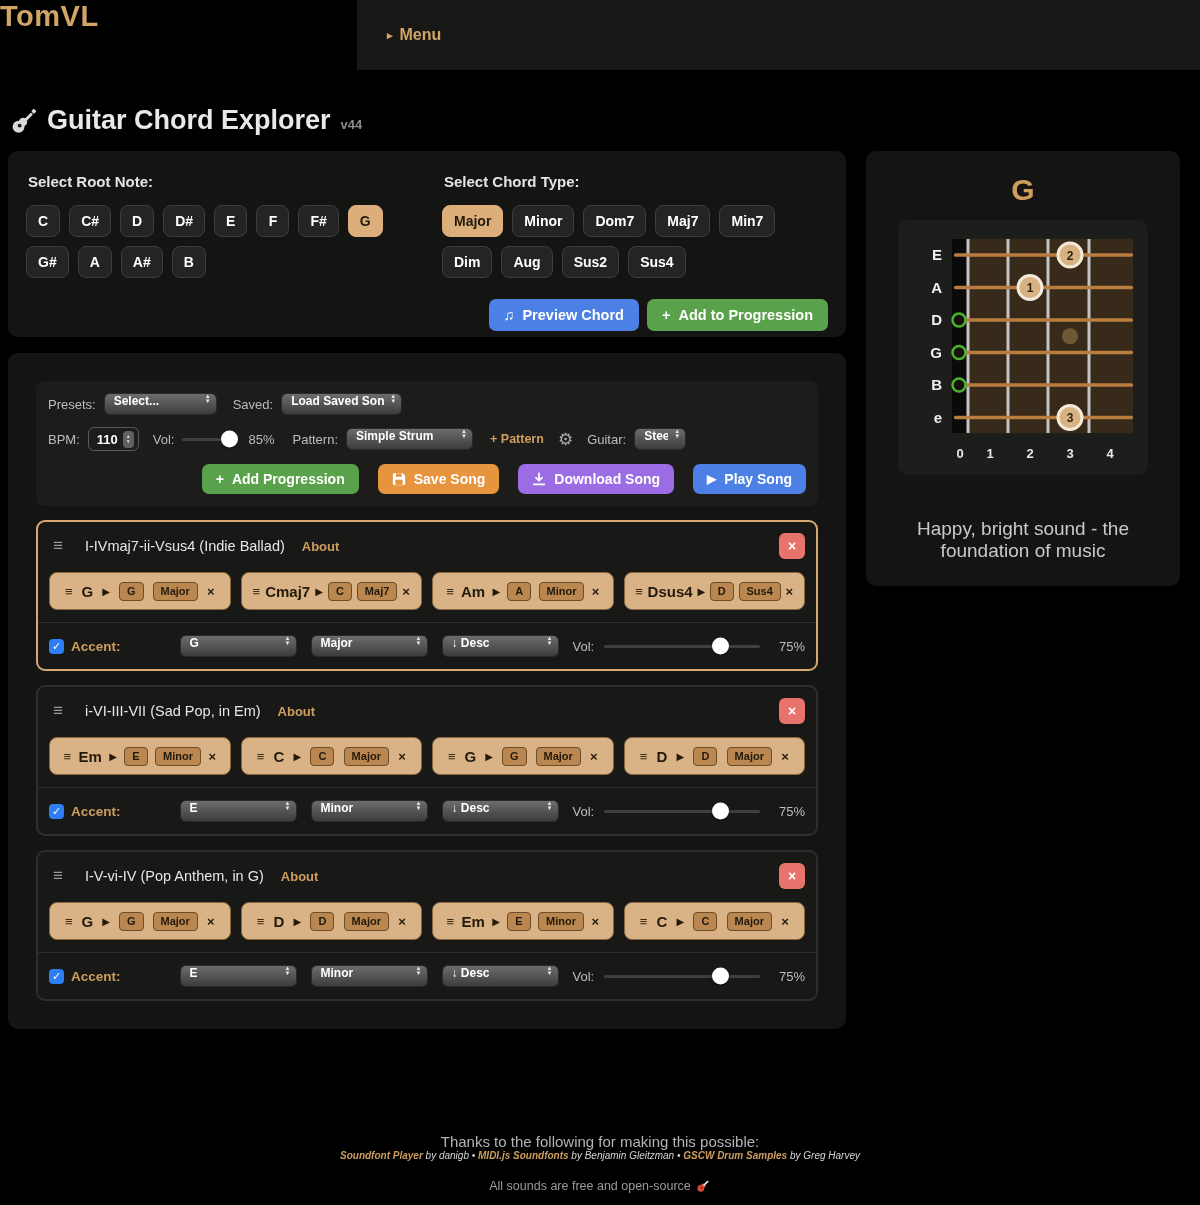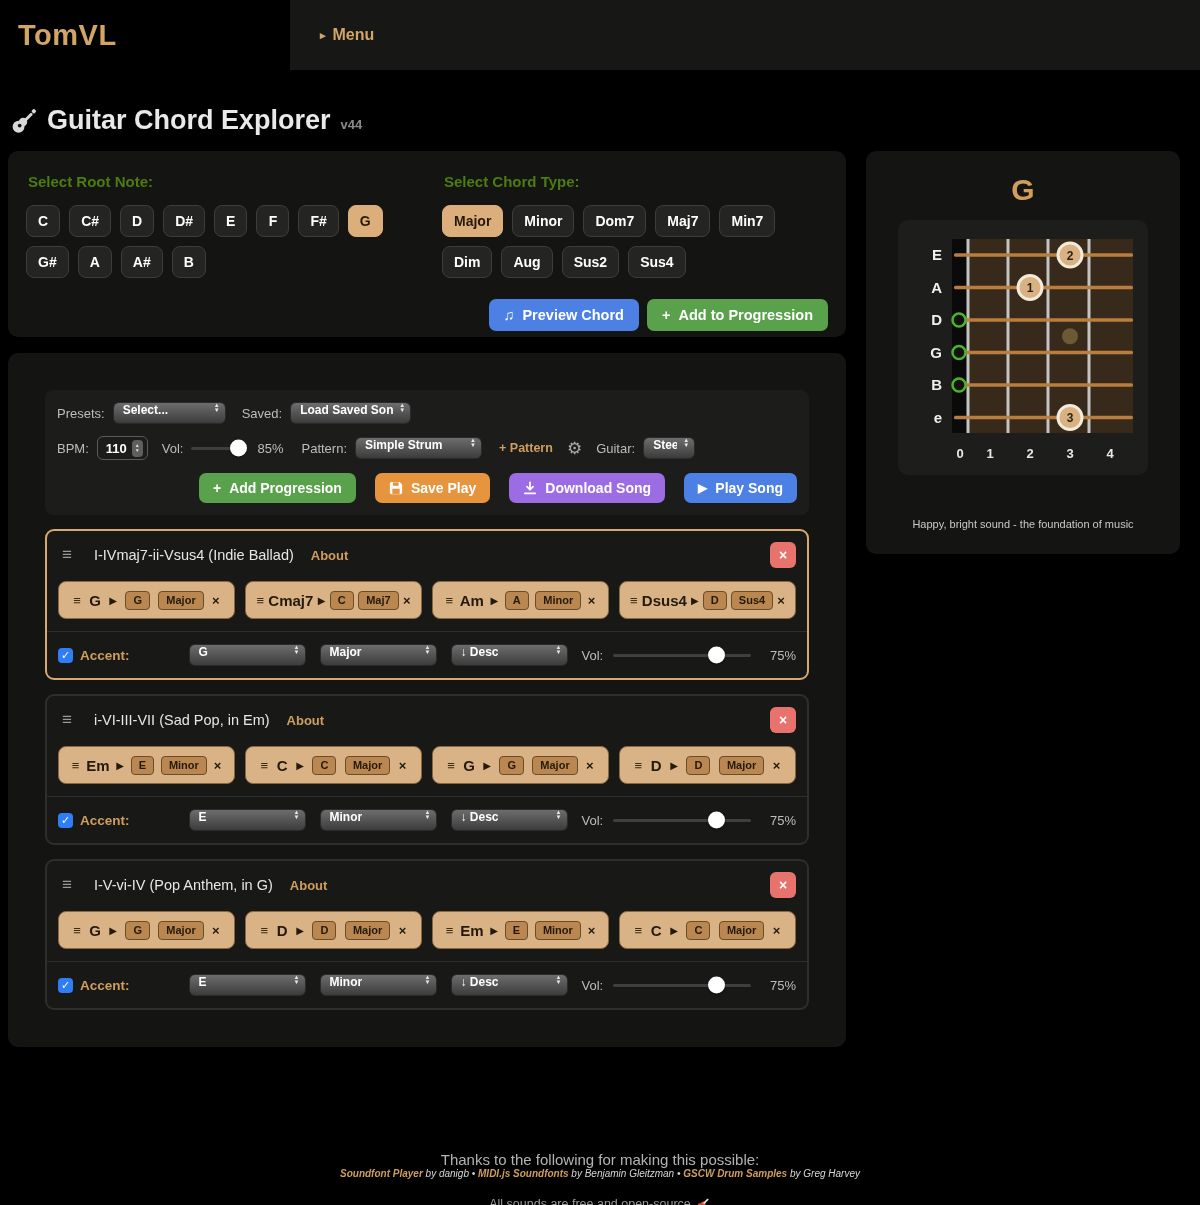--- a/index.html
+++ b/index.html
@@ -3,21 +3,21 @@
 <meta charset="utf-8">
 <style>
   * { box-sizing: border-box; }
   html,body { margin:0; padding:0; }
   body {
     width:1200px; height:1205px; background:#000; overflow:hidden;
     font-family:"Liberation Sans", sans-serif; -webkit-font-smoothing:antialiased;
   }
   
   .topbar { display:flex; height:70px; background:#000; }
-  .logo-area { width:290px; display:flex; align-items:center; padding-left:18px; }
+  .logo-area { width:357px; display:flex; }
   .logo { color:#d2a466; font-size:29px; font-weight:bold; letter-spacing:.5px; }
   .menu-bar { flex:1; background:#171716; display:flex; align-items:center; padding-left:30px; }
   .menu-item { color:#d2a466; font-weight:bold; font-size:16px; display:flex; align-items:center; gap:7px; cursor:pointer; }
   .menu-item .tri { font-size:11px; position:relative; top:0px; }
 
   
   .page-head { display:flex; align-items:baseline; gap:10px; margin:35px 0 15px 10px; }
   .page-head .gicon { align-self:center; position:relative; top:3px; }
   .page-title { color:#e9e9e9; font-size:27px; font-weight:bold; }
   .page-version { color:#8a8a8a; font-size:13px; font-weight:bold;text-align:center; }
@@ -25,38 +25,38 @@
   
   .main { display:flex; gap:20px; padding:0 20px 0 8px; align-items:flex-start; }
   .col-left { width:838px; flex:none; }
   .col-right { width:314px; flex:none; }
   .panel { background:#141413; border-radius:10px; }
 
   
   .selector-panel { height:186px; padding:22px 18px 0 18px; display:flex; gap:24px; }
   .root-sec { width:392px; }
   .chord-sec { flex:1; }
-  .section-label { color:#4d7c0f; font-size:15px; font-weight:bold; margin:0 0 15px 2px; }
+  .section-label { color:#e5e5e5; font-size:15px; font-weight:bold; margin:0 0 15px 2px; }
   .btn-row { display:flex; flex-wrap:wrap; gap:9px; }
   .pill-btn {
     background:#242423; border:1px solid #3d3d3c; border-radius:8px; color:#fff;
     font-size:14px; font-weight:bold; padding:7px 11px; min-width:33px; text-align:center; cursor:pointer;
   }
   .pill-btn.selected { background:#dcae7c; border-color:#dcae7c; color:#241a0c; }
   .actions { display:flex; justify-content:flex-end; gap:8px; margin-top:21px; }
   .act-btn { display:inline-flex; align-items:center; gap:8px; border-radius:7px; color:#fff;
     font-size:14.5px; font-weight:bold; padding:8px 15px; cursor:pointer; }
   .btn-blue { background:#4d80e4; }
   .btn-green { background:#59a14b; }
   .btn-orange { background:#e6953e; }
   .btn-purple { background:#9b6ce4; }
   .act-btn .g { font-weight:bold; }
 
   
-  .prog-panel { margin-top:16px; min-height:614px; padding:37px; }
+  .prog-panel { margin-top:16px; min-height:614px; padding:28px; }
   .controls-box { background:#1c1c1b; border-radius:8px; padding:12px; }
   .crow { display:flex; align-items:center; }
   .clabel { color:#bdbdbd; font-size:13px; margin-right:8px; white-space:nowrap; }
   .msel {
     background:linear-gradient(#6d6d6d,#3c3c3c); border:1px solid #2a2a2a; border-radius:6px;
     height:22px; display:inline-flex; align-items:flex-start; justify-content:space-between;
     padding:0 5px 0 9px; cursor:pointer;
   }
   .msel-label { color:#fff; font-size:12px; font-weight:bold; white-space:nowrap; overflow:hidden; }
   .arrows { display:flex; flex-direction:column; align-items:center; margin-left:6px; }
@@ -104,21 +104,21 @@
   .sel-accent { width:117px; margin-right:14px; }
   .accent-row .sel-accent:first-of-type { margin-left:59px; }
   .accent-row .vol-label { color:#bdbdbd; font-size:13px; margin-right:10px; }
   .accent-row .slider { flex:1; margin-right:12px; }
   .vol-val { color:#bdbdbd; font-size:13px; width:33px; text-align:right; }
 
   
   .chord-panel { min-height:392px; padding:14px 18px 24px 18px; }
   .chord-title { text-align:center; color:#cf9e5d; font-size:30px; font-weight:bold; margin-top:8px; }
   .diagram-box { background:#1d1d1c; border-radius:10px; width:250px; height:255px; margin:13px auto 0 auto; padding-top:0px; }
-  .chord-caption { color:#c9c9c9; font-size:11px; text-align:center; margin-top:43px; }
+  .chord-caption { color:#c9c9c9; font-size:19px; text-align:center; margin-top:43px; }
 
   
   .footer { text-align:center; margin-top:104px; }
   .thanks { color:#b3b3b3; font-size:15px; }
   .credits { font-size:10px; color:#d6d6d6;font-style:italic; }
   .credit-link { color:#cf9e5d; font-weight:bold; cursor:pointer; }
   .credit-by { color:#d6d6d6; }
   .sep { color:#d6d6d6; }
   .oss-note { margin-top:17px; color:#9a9a9a; font-size:12.5px; display:flex; align-items:center; justify-content:center; gap:5px; }
 </style>
@@ -245,21 +245,21 @@
             <span>Add Progression</span>
           </span>
           <span class="act-btn btn-orange">
             <span style="display:inline-flex">
               <svg width="14" height="14" viewBox="0 0 16 16">
                   <path d="M1 3a2 2 0 0 1 2-2h9l3 3v9a2 2 0 0 1-2 2H3a2 2 0 0 1-2-2z" fill="#fff"></path>
                   <rect x="4.5" y="1.5" width="6.5" height="4" fill="#e6953e"></rect>
                   <rect x="3.8" y="8.8" width="8.4" height="6" fill="#e6953e"></rect>
                 </svg>
             </span>
-            <span>Save Play</span>
+            <span>Save Song</span>
           </span>
           <span class="act-btn btn-purple">
             <span style="display:inline-flex">
               <svg width="14" height="14" viewBox="0 0 16 16" fill="none" stroke="#fff" stroke-width="2" stroke-linecap="round" stroke-linejoin="round">
                   <path d="M8 1.5v8"></path>
                   <path d="M4.5 6.5 8 10l3.5-3.5"></path>
                   <path d="M2 14h12"></path>
                 </svg>
             </span>
             <span>Download Song</span>

